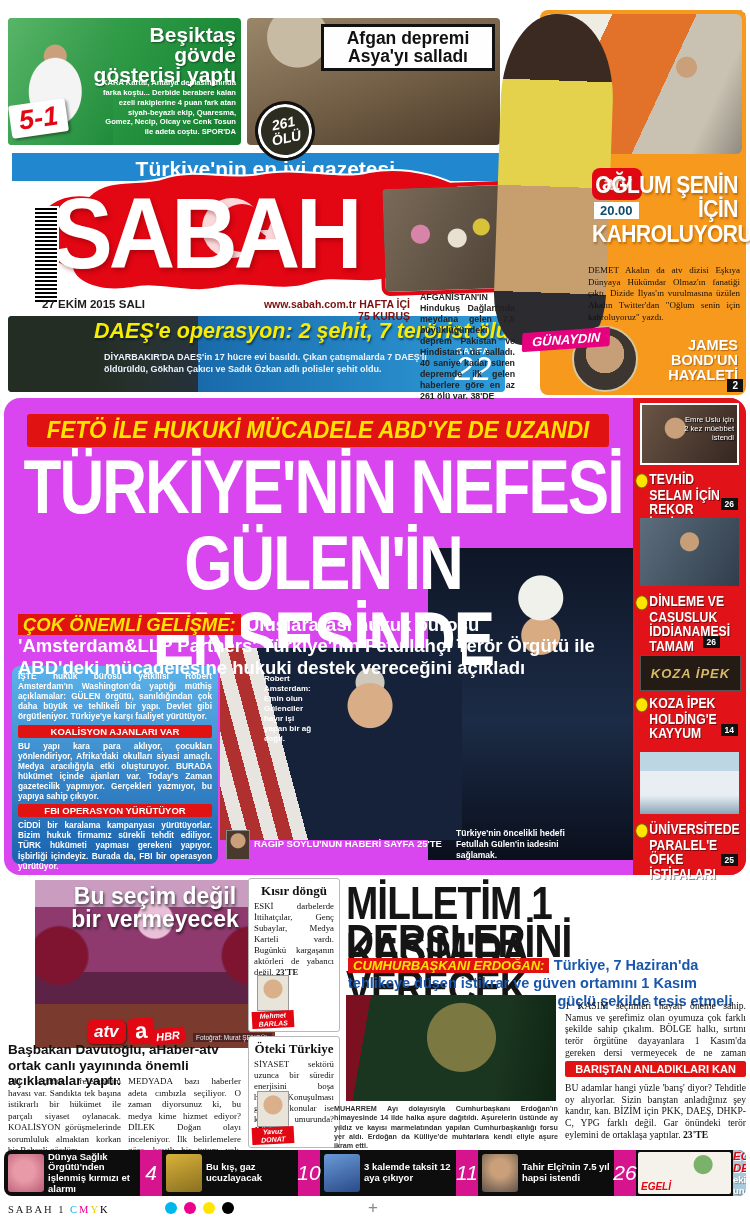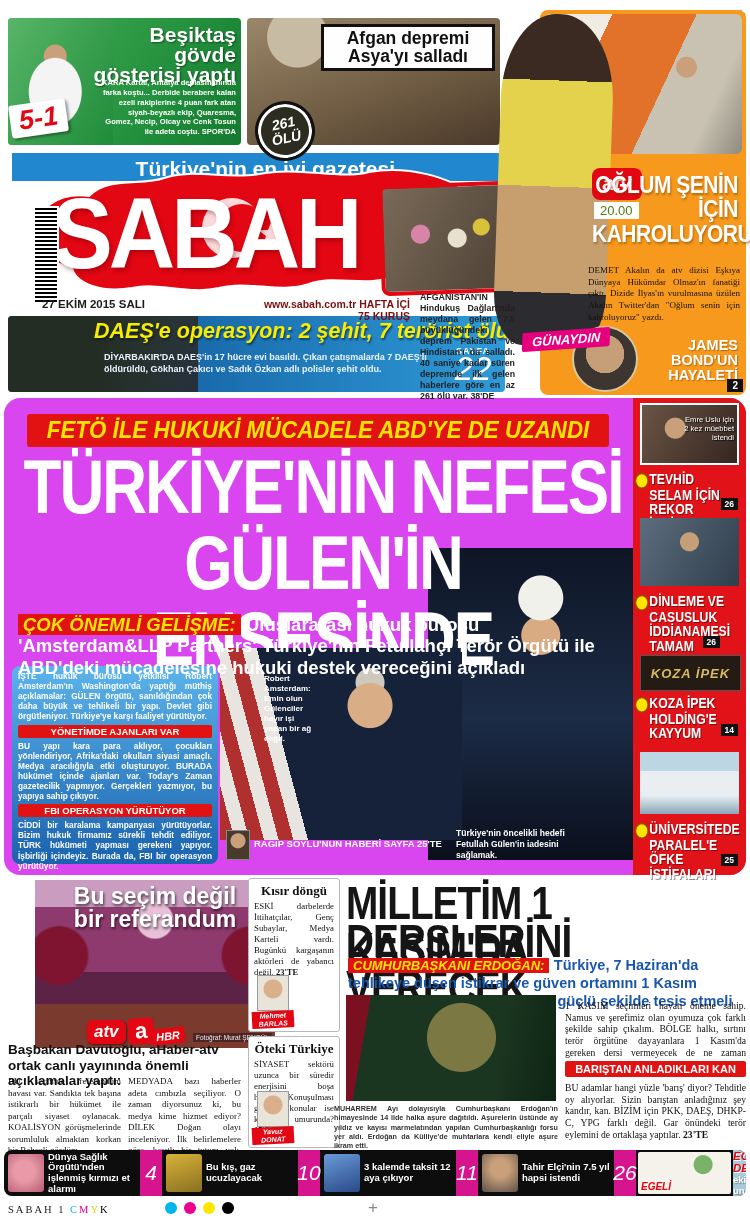--- a/index.html
+++ b/index.html
@@ -32,21 +32,21 @@
 
   .tvpanel{left:540px;top:10px;width:206px;height:385px;background:#f6991c;border-radius:8px;}
   .amb{position:absolute;left:4px;top:4px;width:198px;height:140px;border-radius:6px;
      background:radial-gradient(circle at 72% 38%,#caa07a 0 10px,rgba(0,0,0,0) 11px),
                 linear-gradient(115deg,#efece4 0 26%,#e2722a 26% 58%,#c9c2b2 58% 80%,#8e8a7e);}
   .demet{left:498px;top:14px;width:112px;height:332px;z-index:5;transform:rotate(2deg);
      border-radius:48% 48% 26% 26% / 26% 26% 16% 16%;
      background:linear-gradient(180deg,#3a2a22 0 20%,#e4d24c 20% 52%,#c79e6d 52% 84%,#2b2b30 84%);}
   .atvlogo{position:absolute;left:52px;top:158px;width:50px;height:32px;background:#e30613;border-radius:8px;
      color:#fff;font-weight:900;font-style:italic;font-size:20px;text-align:center;line-height:30px;z-index:6;}
-  .atvtime{position:absolute;left:54px;top:192px;background:#fff;color:#4d7c0f;font-weight:400;font-size:13px;
+  .atvtime{position:absolute;left:54px;top:192px;background:#fff;color:#0c4a6e;font-weight:700;font-size:13px;
      padding:1px 6px;z-index:6;}
   .tv-h{position:absolute;right:8px;top:162px;width:146px;text-align:right;color:#fff;font-weight:900;
      font-size:21px;line-height:1.02;letter-spacing:-.5px;text-shadow:1px 2px 2px rgba(120,60,0,.5);
      transform:scale(1,1.15);transform-origin:right top;z-index:6;}
   .tv-b{position:absolute;left:48px;top:255px;width:152px;font-size:9px;line-height:1.3;color:#181008;
      font-family:"Liberation Serif",serif;text-align:justify;z-index:6;}
   .gunaydin{left:522px;top:330px;background:#e5007e;color:#fff;font-weight:900;font-style:italic;
      font-size:13px;padding:2px 10px;transform:rotate(-4deg) skewX(-6deg);z-index:7;border-radius:2px;}
   .bond{position:absolute;left:32px;top:316px;width:62px;height:62px;border-radius:50%;z-index:7;
      background:radial-gradient(circle at 50% 42%,#c69e77 0 40%,#3c3530 41%);border:2px solid #d8c8a0;}
@@ -289,21 +289,21 @@
 
     <div class="gulen"></div>
 
     <div class="lede">
       <span class="lab">ÇOK ÖNEMLİ GELİŞME:</span>
       <span>Uluslararası hukuk bürosu 'Amsterdam&amp;LLP Partners' Türkiye'nin Fetullahçı Terör Örgütü ile ABD'deki mücadelesine hukuki destek vereceğini açıkladı</span>
     </div>
 
     <div class="bluebox">
       <p>İŞTE hukuk bürosu yetkilisi Robert Amsterdam'ın Washington'da yaptığı müthiş açıklamalar: GÜLEN örgütü, sanıldığından çok daha büyük ve tehlikeli bir yapı. Devlet gibi örgütleniyor. Türkiye'ye karşı faaliyet yürütüyor.</p>
-      <div class="secbar">YÖNETİMDE AJANLARI VAR</div>
+      <div class="secbar">KOALİSYON AJANLARI VAR</div>
       <p>BU yapı kara para aklıyor, çocukları yönlendiriyor, Afrika'daki okulları siyasi amaçlı. Medya aracılığıyla etki oluşturuyor. BURADA hükümet içinde ajanları var. Today's Zaman gazetecilik yapmıyor. Gerçekleri yazmıyor, bu yapıya sahip çıkıyor.</p>
       <div class="secbar">FBI OPERASYON YÜRÜTÜYOR</div>
       <p>CİDDİ bir karalama kampanyası yürütüyorlar. Bizim hukuk firmamız sürekli tehdit ediliyor. TÜRK hükümeti yapması gerekeni yapıyor. İşbirliği içindeyiz. Burada da, FBI bir operasyon yürütüyor.</p>
     </div>
 
     <div class="amsphoto">
       <div class="amscap">Robert Amsterdam: Emin olun Gülenciler hayır işi yapan bir ağ değil.</div>
     </div>
     <div class="ragipph"></div>
     <div class="byline">RAGIP SOYLU'NUN HABERİ SAYFA 25'TE</div>
@@ -335,21 +335,21 @@
         <span class="dot"></span>
         <span>ÜNİVERSİTEDE PARALEL'E ÖFKE İSTİFALARI</span>
       </div>
       <div class="rpg" style="right:8px;top:456px;">25</div>
     </div>
   </div>
 
   <div class="abs refbox">
     <div class="ref-h">
       <span>Bu seçim değil</span><br>
-      <span>bir referandum</span>
+      <span>bir vermeyecek</span>
     </div>
     <div class="reflogos">
       <span class="l-atv">atv</span>
       <span class="l-a">a</span>
       <span class="l-hbr">HBR</span>
     </div>
     <div class="refcred">Fotoğraf: Murat ŞENGÜL</div>
   </div>
   <div class="abs refintro">Başbakan Davutoğlu, aHaber-atv ortak canlı yayınında önemli açıklamalar yaptı:</div>
   <div class="abs refcols">

